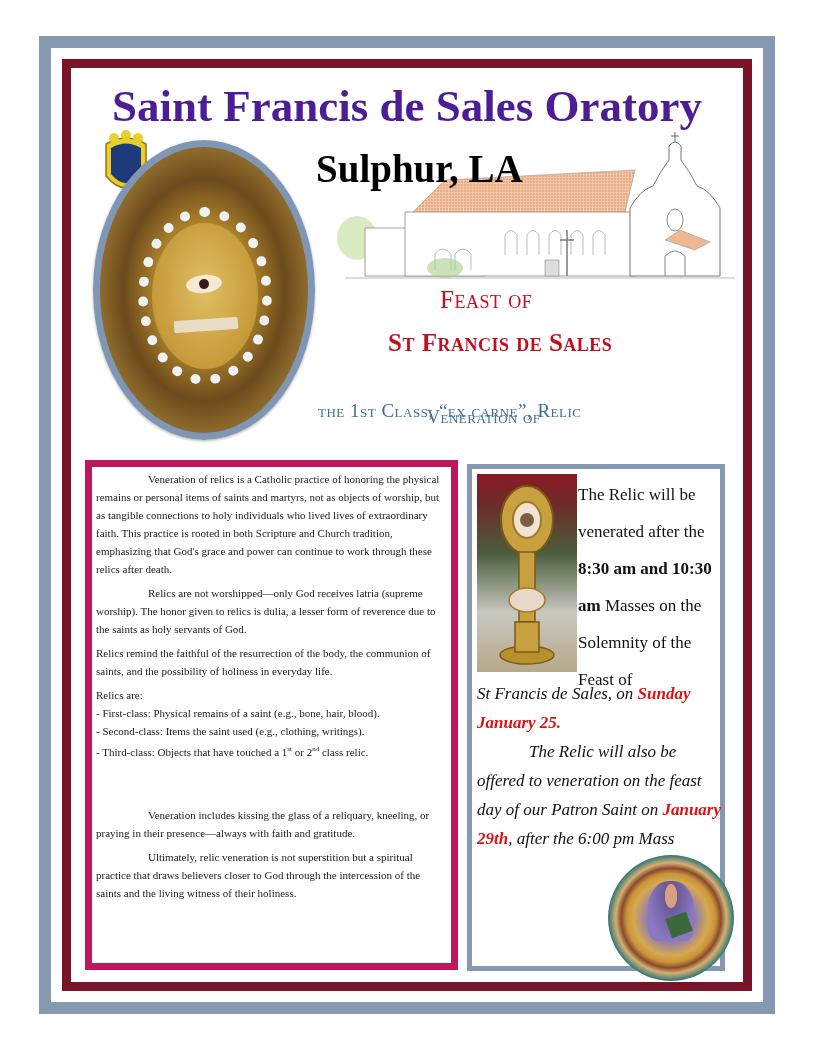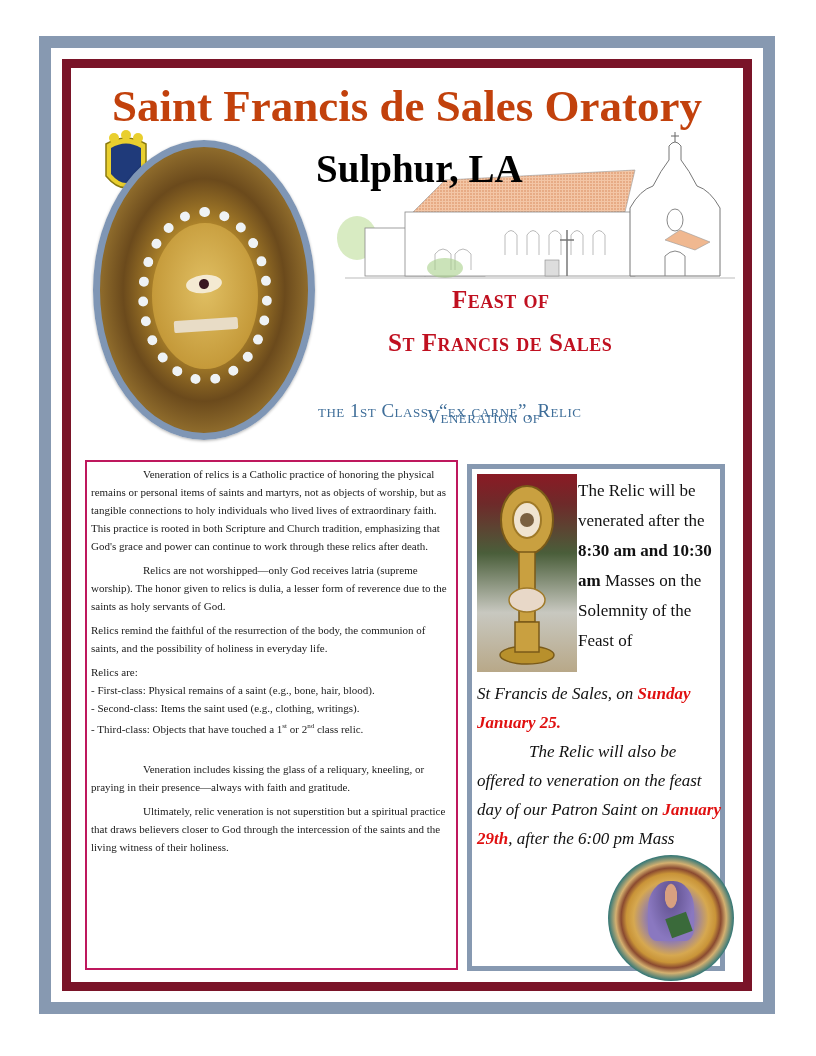--- a/index.html
+++ b/index.html
@@ -2,56 +2,56 @@
 <html><head>
 <meta charset="utf-8">
 <style>
   * { box-sizing: border-box; margin: 0; padding: 0; }
   html, body { width: 816px; height: 1056px; background: #ffffff; overflow: hidden; }
   body { position: relative; font-family: "Liberation Serif", "DejaVu Serif", serif; color: #111; }
 
   .frame-outer { position: absolute; left: 39px; top: 36px; width: 736px; height: 978px; border: 12px solid #8799b1; }
   .frame-inner { position: absolute; left: 62px; top: 59px; width: 690px; height: 932px; border: 9px solid #7a1428; }
 
-  .title { position: absolute; left: 71px; top: 80px; width: 672px; text-align: center; font-size: 45px; font-weight: bold; letter-spacing: 0px; color: #c2410c; }
+  .title { position: absolute; left: 71px; top: 80px; width: 672px; text-align: center; font-size: 45px; font-weight: bold; letter-spacing: 0px; color: #4c1d95; }
   .subtitle { position: absolute; left: 316px; top: 146px; font-size: 39px; font-weight: bold; color: #000; }
 
   
   .church { position: absolute; left: 335px; top: 130px; width: 405px; height: 155px; }
 
   
   .crest { position: absolute; left: 100px; top: 130px; width: 52px; height: 75px; }
 
   
   .reliquary { position: absolute; left: 93px; top: 140px; width: 222px; height: 300px; border-radius: 50%; border: 7px solid #7f96b5;
     background: radial-gradient(ellipse at 50% 50%, #d8b04a 0%, #b58a2c 30%, #6b4a1c 55%, #8d6a2b 70%, #4a3215 100%);
     box-shadow: 0 1px 3px rgba(0,0,0,0.3); overflow: hidden; }
   .reliquary .pearls { position: absolute; left: 38px; top: 60px; width: 134px; height: 178px; border-radius: 50%; border: 10px dotted #eef2f5; }
   .reliquary .inner-gold { position: absolute; left: 52px; top: 76px; width: 106px; height: 146px; border-radius: 50%; background: radial-gradient(ellipse at 50% 45%, #e0bf63, #c59a3a 70%, #a07a28); }
   .reliquary .eye { position: absolute; left: 86px; top: 128px; width: 36px; height: 18px; background: #f4ead2; border-radius: 50% / 50%; transform: rotate(-6deg); }
   .reliquary .eye::after { content: ""; position: absolute; left: 13px; top: 4px; width: 10px; height: 10px; border-radius: 50%; background: #3a1820; }
   .reliquary .label { position: absolute; left: 74px; top: 172px; width: 64px; height: 12px; background: #e8dcc6; border-radius: 2px; transform: rotate(-4deg); }
 
-  .feast-1 { position: absolute; left: 452px; top: 286px; font-size: 25px; font-weight: bold; color: #c01020; font-variant: small-caps; letter-spacing: 0.5px; }
+  .feast-1 { position: absolute; left: 440px; top: 286px; font-size: 25px; font-weight: normal; color: #c01020; font-variant: small-caps; letter-spacing: 0.5px; }
   .feast-2 { position: absolute; left: 388px; top: 329px; font-size: 25px; font-weight: bold; color: #c01020; font-variant: small-caps; letter-spacing: 0.5px; }
   .ven-1 { position: absolute; left: 427px; top: 368px; font-size: 18px; color: #3f6e99; font-variant: small-caps; letter-spacing: 0.5px; margin-top: 39px; }
   .ven-2 { position: absolute; left: 318px; top: 400px; font-size: 19px; color: #3f6e99; font-variant: small-caps; letter-spacing: 0.5px; }
 
   
-  .left-box { position: absolute; left: 85px; top: 460px; width: 373px; height: 510px; border: 2px solid #be185d; padding: 3px 4px 0 4px; font-size: 11px; line-height: 18px; color: #1a1a1a; }
+  .left-box { position: absolute; left: 85px; top: 460px; width: 373px; height: 510px; border: 7px solid #be185d; padding: 3px 4px 0 4px; font-size: 11px; line-height: 18px; color: #1a1a1a; }
   .left-box p { margin-bottom: 6px; }
   .indent { display: inline-block; width: 52px; }
   .left-box sup { font-size: 7px; text-align: right; }
 
   
   .right-box { position: absolute; left: 467px; top: 464px; width: 258px; height: 507px; border: 5px solid #8799b1; background: #fff; }
   .monstrance { position: absolute; left: 5px; top: 5px; width: 100px; height: 198px;
     background: linear-gradient(180deg, #8a1a24 0%, #6e2a2a 15%, #4a5e3a 40%, #c8c8c0 70%, #b8a888 100%); overflow: hidden; }
   .monstrance .body { position: absolute; left: 22px; top: 6px; width: 56px; height: 186px; }
-  .relic-text { position: absolute; left: 106px; top: 7px; width: 140px; font-size: 17px; line-height: 30px; color: #111; }
+  .relic-text { position: absolute; left: 106px; top: 7px; width: 140px; font-size: 17px; line-height: 37px; color: #111; }
   .relic-text-2 { position: absolute; left: 5px; top: 210px; width: 244px; font-size: 17px; line-height: 29px; color: #111; font-style: italic; }
   .red { color: #e01010; font-weight: bold; }
   .bold { font-weight: bold; }
 
   
   .medallion { position: absolute; left: 608px; top: 855px; width: 126px; height: 126px; border-radius: 50%;
     background: radial-gradient(circle, #7a6aa8 0%, #8a78b8 25%, #d6a850 42%, #c99438 50%, #8a4a30 56%, #d4b070 62%, #3a7a78 70%, #c8a060 78%, #7a3a28 86%, #e2c080 92%, #8a4a30 100%); }
   .medallion .saint { position: absolute; left: 40px; top: 26px; width: 46px; height: 60px; border-radius: 45% 45% 20% 20%;
     background: radial-gradient(ellipse at 50% 25%, #d8a080 0 18%, #6a5a9a 20%, #8a78c0 70%); }
   .medallion .book { position: absolute; left: 60px; top: 60px; width: 22px; height: 20px; background: #3a6a3a; transform: rotate(-20deg); }
@@ -118,21 +118,21 @@
 
 <div class="feast-1">Feast of</div>
 <div class="feast-2">St Francis de Sales</div>
 <div class="ven-1">Veneration of</div>
 <div class="ven-2">the 1st Class, “ex carne”, Relic</div>
 
 <div class="left-box">
   <p><span class="indent"></span><span>Veneration of relics is a Catholic practice of honoring the physical remains or personal items of saints and martyrs, not as objects of worship, but as tangible connections to holy individuals who lived lives of extraordinary faith.  This practice is rooted in both Scripture and Church tradition, emphasizing that God's grace and power can continue to work through these relics after death.</span></p>
   <p><span class="indent"></span><span>Relics are not worshipped—only God receives latria (supreme worship).  The honor given to relics is dulia, a lesser form of reverence due to the saints as holy servants of God.</span></p>
   <p><span>Relics remind the faithful of the resurrection of the body, the communion of saints, and the possibility of holiness in everyday life.</span></p>
-  <p style="margin-bottom:22px;">
+  <p style="margin-bottom:45px;">
     <span>Relics are:</span><br>
     <span>- First-class: Physical remains of a saint (e.g., bone, hair, blood).</span><br>
     <span>- Second-class: Items the saint used (e.g., clothing, writings).</span><br>
     <span><span>- Third-class: Objects that have touched a </span><span>1</span><sup>st</sup><span> or </span><span>2</span><sup>nd</sup><span> class relic.</span></span>
   </p>
   <p><span class="indent"></span><span>Veneration includes kissing the glass of a reliquary, kneeling, or praying in their presence—always with faith and gratitude.</span></p>
   <p><span class="indent"></span><span>Ultimately, relic veneration is not superstition but a spiritual practice that draws believers closer to God through the intercession of the saints and the living witness of their holiness.</span></p>
 </div>
 
 <div class="right-box">

